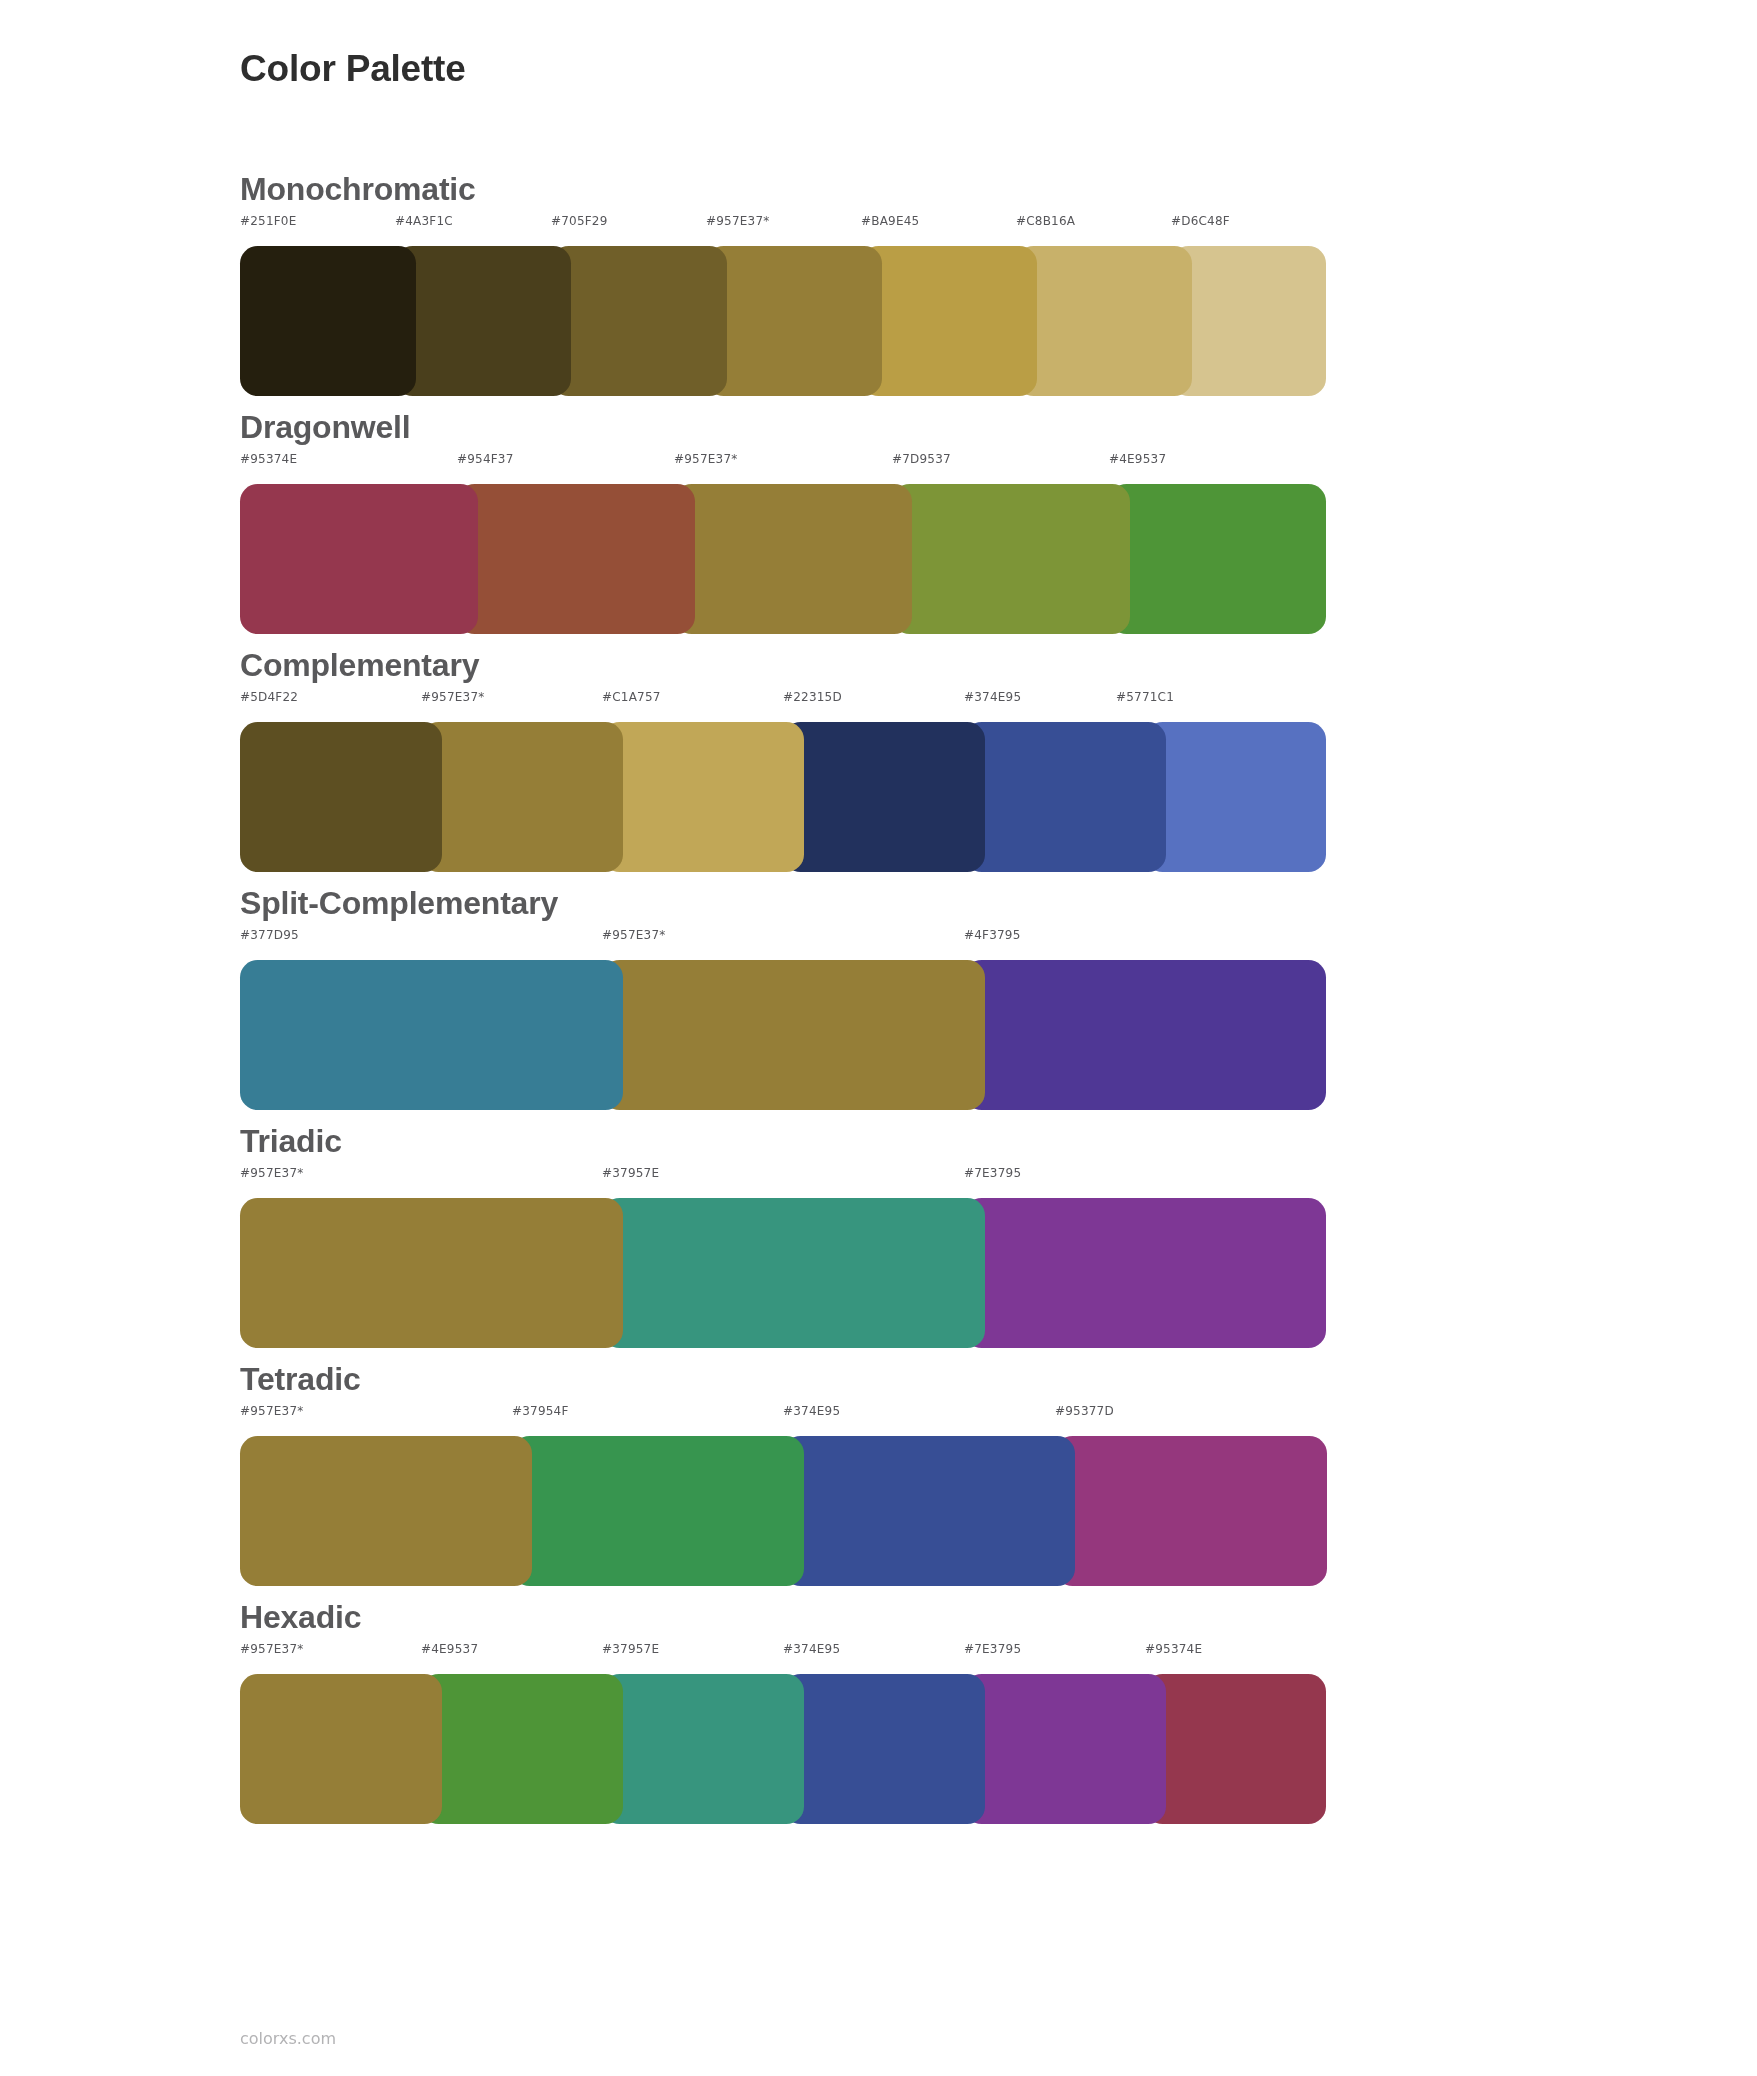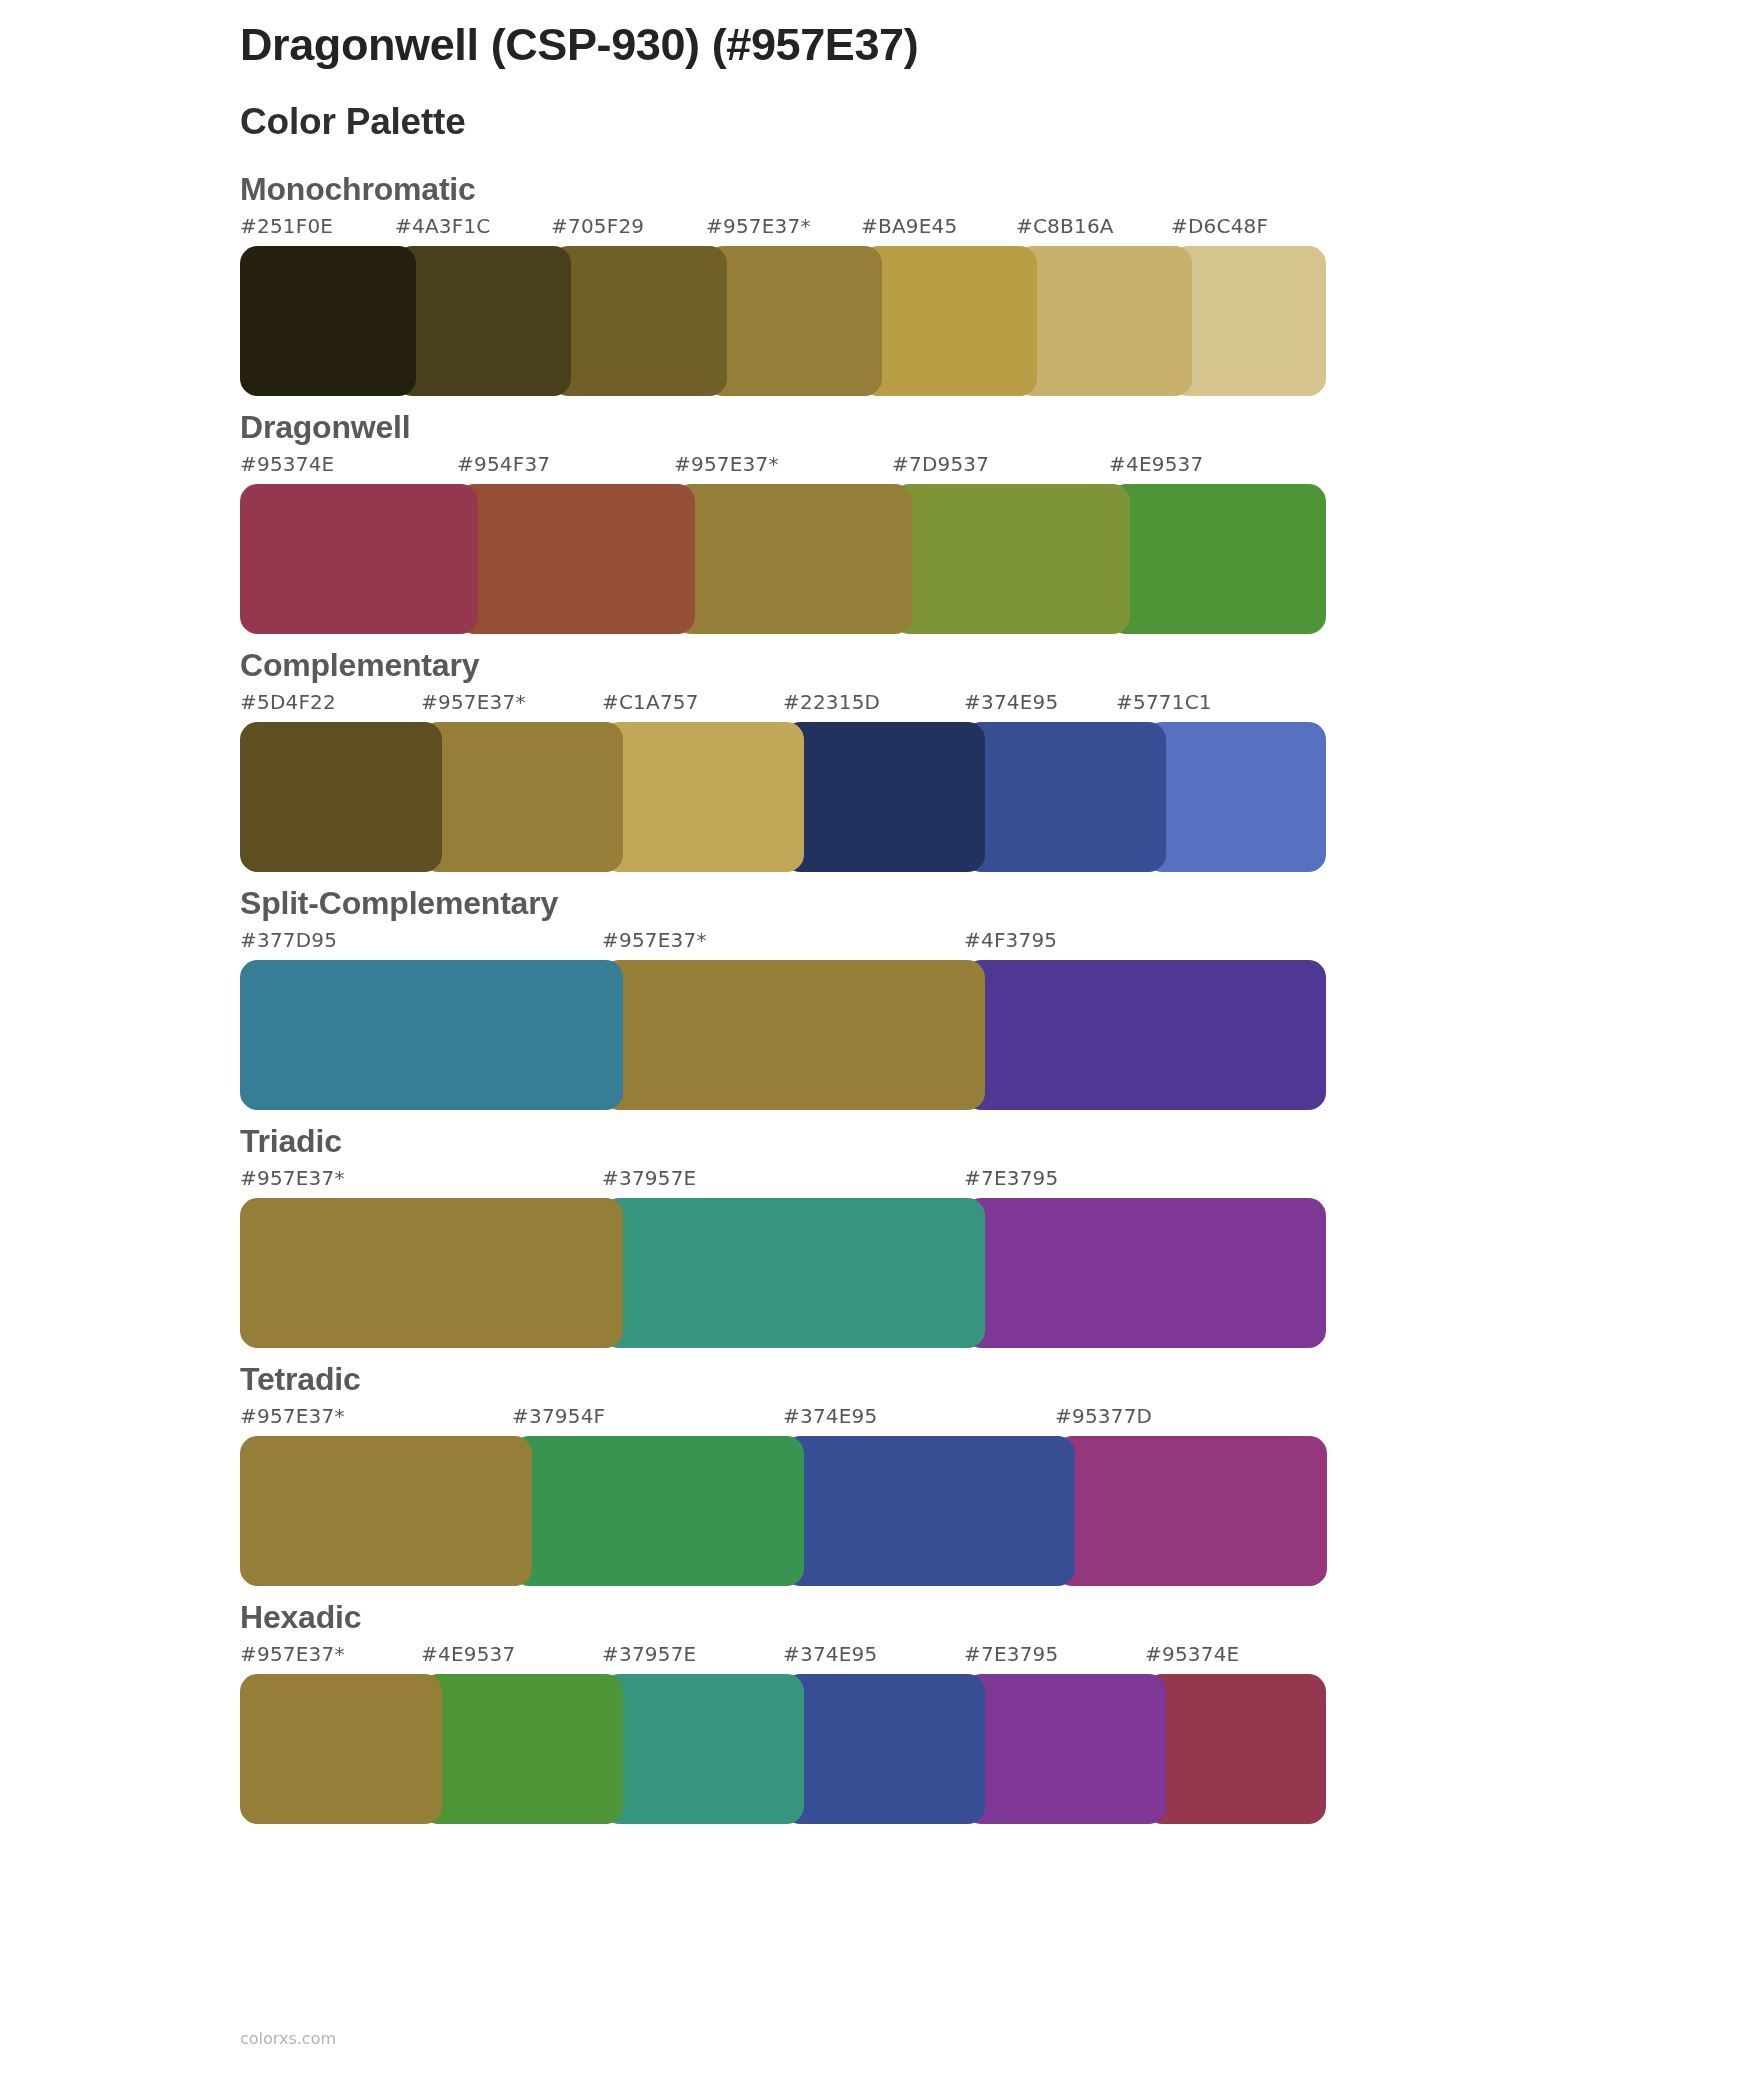--- a/index.html
+++ b/index.html
@@ -66,21 +66,21 @@
     line-height: 1.3;
     white-space: nowrap;
   }
   .labels {
     position: relative;
     height: 32px;
   }
   .swatch-label {
     position: absolute;
     top: 0;
-    font-size: 20px;
+    font-size: 12px;
     color: #56565a;
     font-family: "DejaVu Sans", sans-serif;
     letter-spacing: 0.2px;
     white-space: nowrap;
   }
   .bars {
     position: relative;
     height: 150px;
   }
   .swatch {
@@ -97,21 +97,20 @@
     color: #b3b3b5;
     font-family: "DejaVu Sans", sans-serif;
   }
 </style>
 </head>
 <body>
 
 <div class="page">
 
   <div class="header">
-    <h1 class="title">Dragonwell (CSP-930) (#957E37)</h1>
     <h2 class="subtitle">Color Palette</h2>
   </div>
 
   <div class="sections" id="sections-root">
       <div class="section">
         <div class="section-title">Monochromatic</div>
         <div class="labels" style="margin-left: 240px;">
           <div class="swatch-label" style="left: 0px;">#251F0E</div>
           <div class="swatch-label" style="left: 155px;">#4A3F1C</div>
           <div class="swatch-label" style="left: 311px;">#705F29</div>

